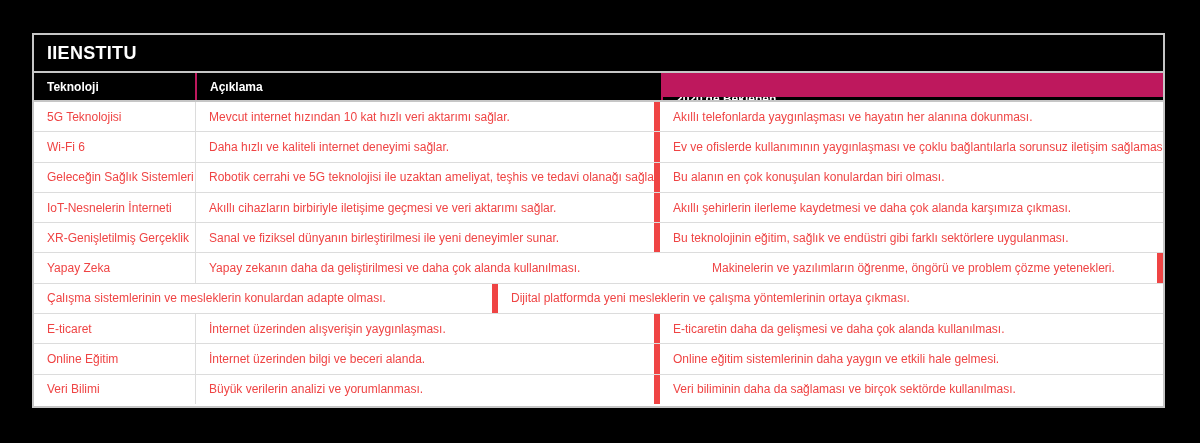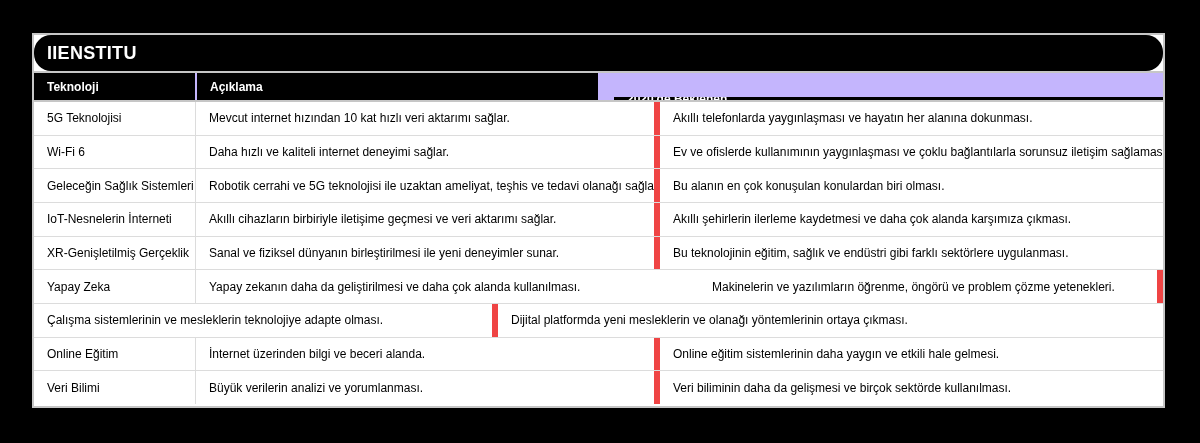--- a/index.html
+++ b/index.html
@@ -19,58 +19,57 @@
   .title-bar {
     height: 36px;
     background: #000000;
     color: #ffffff;
     display: flex;
     align-items: center;
     padding-left: 13px;
     font-size: 18px;
     font-weight: bold;
     letter-spacing: 0.3px;
-    border-radius: 17px;
   }
   .band-sep { height: 2px; background: #c6c6c6; }
   .header-row {
     height: 29px;
     display: flex;
-    background: #c4b5fd;
+    background: #be185d;
     border-bottom: 2px solid #c6c6c6;
   }
   .header-cell {
     background: #000000;
     color: #ffffff;
     font-size: 12px;
     font-weight: bold;
     display: flex;
     align-items: center;
     padding-left: 13px;
     white-space: nowrap;
     overflow: hidden;
   }
   .hc1 { width: 161px; margin-right: 2px; }
-  .hc2 { width: 401px; margin-right: 16px; }
+  .hc2 { width: 464px; margin-right: 2px; }
   .hc3 { flex: 1; margin-top: 24px; }
   .tbody {
     display: flex;
     flex-direction: column;
     height: 302px;
     background: #ffffff;
   }
   .trow {
     flex: 1;
     display: flex;
     border-top: 1px solid #dcdcdc;
   }
   .trow:first-child { border-top: none; }
   .tcell {
     font-size: 12px;
-    color: #000000;
+    color: #ef4444;
     display: flex;
     align-items: center;
     padding: 0 8px 0 13px;
     white-space: nowrap;
     overflow: hidden;
   }
   .c1 { width: 162px; border-right: 1px solid #dcdcdc; }
   .c2 { width: 464px; border-right: 6px solid #ef4444; }
   .c3 { flex: 1; }
 </style>
@@ -123,31 +122,36 @@
       <div class="tcell c3">Bu teknolojinin eğitim, sağlık ve endüstri gibi farklı sektörlere uygulanması.</div>
     </div>
 
     <div class="trow">
       <div class="tcell c1">Yapay Zeka</div>
       <div class="tcell c3">Yapay zekanın daha da geliştirilmesi ve daha çok alanda kullanılması.</div>
       <div class="tcell c2">Makinelerin ve yazılımların öğrenme, öngörü ve problem çözme yetenekleri.</div>
     </div>
 
     <div class="trow">
-      <div class="tcell c2">Çalışma sistemlerinin ve mesleklerin teknolojiye adapte olması.</div>
-      <div class="tcell c3">Dijital platformda yeni mesleklerin ve olanağı yöntemlerinin ortaya çıkması.</div>
+      <div class="tcell c2">Çalışma sistemlerinin ve mesleklerin konulardan adapte olması.</div>
+      <div class="tcell c3">Dijital platformda yeni mesleklerin ve çalışma yöntemlerinin ortaya çıkması.</div>
     </div>
 
+    <div class="trow">
+      <div class="tcell c1">E-ticaret</div>
+      <div class="tcell c2">İnternet üzerinden alışverişin yaygınlaşması.</div>
+      <div class="tcell c3">E-ticaretin daha da gelişmesi ve daha çok alanda kullanılması.</div>
+    </div>
 
     <div class="trow">
       <div class="tcell c1">Online Eğitim</div>
       <div class="tcell c2">İnternet üzerinden bilgi ve beceri alanda.</div>
       <div class="tcell c3">Online eğitim sistemlerinin daha yaygın ve etkili hale gelmesi.</div>
     </div>
 
     <div class="trow">
       <div class="tcell c1">Veri Bilimi</div>
       <div class="tcell c2">Büyük verilerin analizi ve yorumlanması.</div>
-      <div class="tcell c3">Veri biliminin daha da gelişmesi ve birçok sektörde kullanılması.</div>
+      <div class="tcell c3">Veri biliminin daha da sağlaması ve birçok sektörde kullanılması.</div>
     </div>
 
   </div>
 </div>
 
 </body></html>

